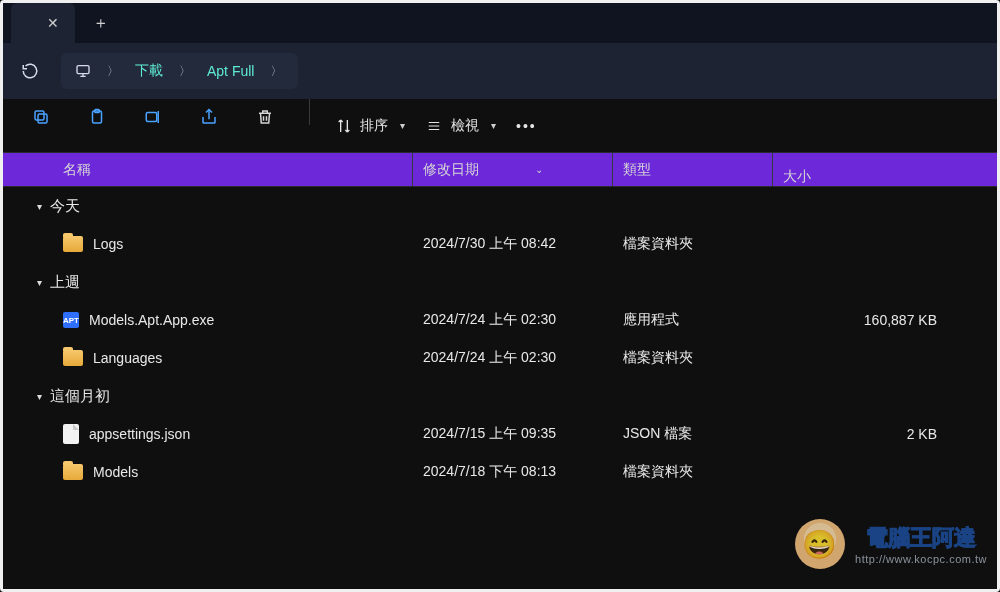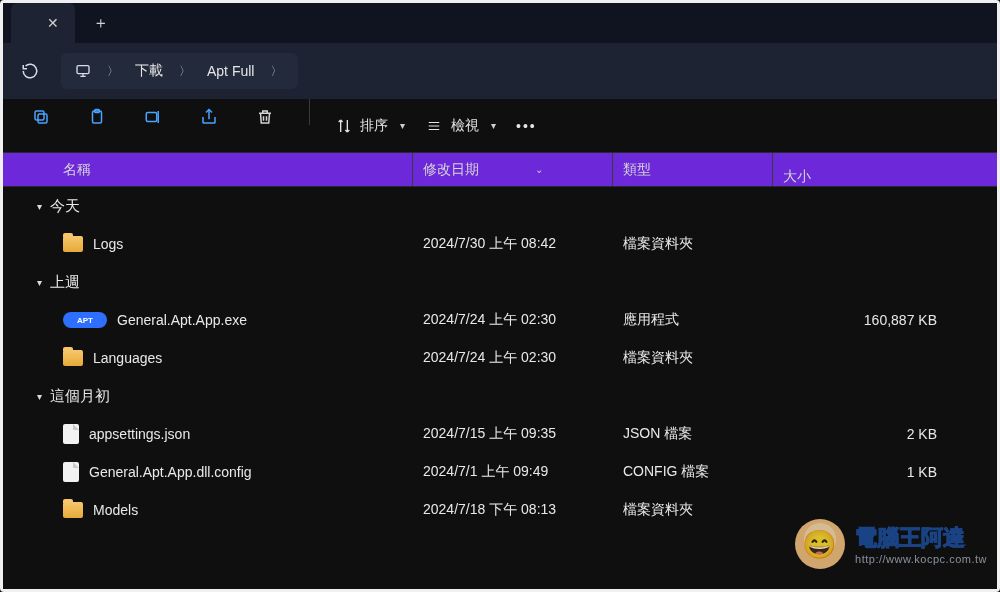--- a/index.html
+++ b/index.html
@@ -38,21 +38,21 @@
   .icon-btn {
     display: inline-flex; align-items: center; justify-content: center;
     width: 34px; height: 34px; border-radius: 4px; color: #d7dcea; cursor: pointer;
   }
   .crumbbox {
     display: flex; align-items: center; gap: 6px; height: 36px;
     padding: 0 10px; border-radius: 6px; background: #232a3c;
     margin-left: 6px;
   }
   .crumbbox .chev { color: #aeb5c6; padding: 0 6px; font-size: 12px; }
-  .crumb { color: #e5e5e5; padding: 0 4px; cursor: pointer; }
+  .crumb { color: #5eead4; padding: 0 4px; cursor: pointer; }
 
   
   .toolbar {
     display: flex; height: 54px;
     padding: 0 20px; background: #0f0f10; gap: 20px;
     border-bottom: 1px solid #2a2a2e;
   }
   .toolbar .tbtn {
     display: inline-flex; align-items: center; justify-content: center;
     width: 36px; height: 36px; color: #4aa3ff; cursor: pointer;
@@ -90,37 +90,37 @@
   .row .c-name { width: 350px; display:flex; align-items:center; gap: 10px; }
   .row .c-date { width: 200px; padding-left: 10px; }
   .row .c-type { width: 160px; padding-left: 10px; }
   .row .c-size { flex: 1; padding-left: 10px; text-align: right; padding-right: 60px; }
 
   .ico-folder { width: 20px; height: 16px; background: linear-gradient(#f6c76b,#e6a93a); border-radius: 2px; position: relative; }
   .ico-folder::before { content:""; position:absolute; top:-3px; left:0; width:10px; height:4px; background:#f6c76b; border-radius:2px 2px 0 0;}
   .ico-file { width: 16px; height: 20px; background: #f2f2f2; border-radius: 2px; position: relative; }
   .ico-file::before { content:""; position:absolute; top:0; right:0; width:6px; height:6px; background:#c9c9c9; clip-path: polygon(0 0,100% 100%,0 100%);}
   .ico-apt {
-    width: 44px; height: 16px; background:#2f6fff; color:#fff; font-size:8px; font-weight:700;
-    display:flex; align-items:center; justify-content:center; border-radius:8px;
+    width: 16px; height: 16px; background:#2f6fff; color:#fff; font-size:8px; font-weight:700;
+    display:flex; align-items:center; justify-content:center; border-radius:2px;
   }
 
   
   .watermark {
     position: absolute; right: 10px; bottom: 20px;
     display: flex; align-items: center; gap: 10px; opacity: 0.85;
   }
   .wm-face {
     width: 50px; height: 50px; border-radius: 50%;
     background: radial-gradient(circle at 50% 40%, #f7d9a8 40%, #f2c07f 42%);
     position: relative;
   }
   .wm-face::before { content:"😄"; position:absolute; inset:0; display:flex; align-items:center; justify-content:center; font-size:28px;}
   .wm-text { display:flex; flex-direction:column; }
-  .wm-text .t1 { color:#4aa3ff; font-size:22px; font-weight:700; -webkit-text-stroke: 1px #1b4d9a; }
+  .wm-text .t1 { color:#4aa3ff; font-size:22px; font-weight:700;text-align:center; -webkit-text-stroke: 1px #1b4d9a; }
   .wm-text .t2 { color:#9fa8b3; font-size:11px; letter-spacing: .5px; }
 
   svg { display:block; }
 </style>
 </head>
 <body>
 
 <div class="window">
 
   <div class="tabbar">
@@ -237,21 +237,21 @@
         <div class="c-type">檔案資料夾</div>
         <div class="c-size"></div>
       </div>
       <div class="grouphdr">
         <span class="tw">▾</span>
         <span>上週</span>
       </div>
       <div class="row">
         <div class="c-name">
           <div class="ico-apt">APT</div>
-          <span>General.Apt.App.exe</span>
+          <span>Models.Apt.App.exe</span>
         </div>
         <div class="c-date">2024/7/24 上午 02:30</div>
         <div class="c-type">應用程式</div>
         <div class="c-size">160,887 KB</div>
       </div>
       <div class="row">
         <div class="c-name">
           <div class="ico-folder"></div>
           <span>Languages</span>
         </div>
@@ -264,29 +264,20 @@
         <span>這個月初</span>
       </div>
       <div class="row">
         <div class="c-name">
           <div class="ico-file"></div>
           <span>appsettings.json</span>
         </div>
         <div class="c-date">2024/7/15 上午 09:35</div>
         <div class="c-type">JSON 檔案</div>
         <div class="c-size">2 KB</div>
-      </div>
-      <div class="row">
-        <div class="c-name">
-          <div class="ico-file"></div>
-          <span>General.Apt.App.dll.config</span>
-        </div>
-        <div class="c-date">2024/7/1 上午 09:49</div>
-        <div class="c-type">CONFIG 檔案</div>
-        <div class="c-size">1 KB</div>
       </div>
       <div class="row">
         <div class="c-name">
           <div class="ico-folder"></div>
           <span>Models</span>
         </div>
         <div class="c-date">2024/7/18 下午 08:13</div>
         <div class="c-type">檔案資料夾</div>
         <div class="c-size"></div>
       </div>

